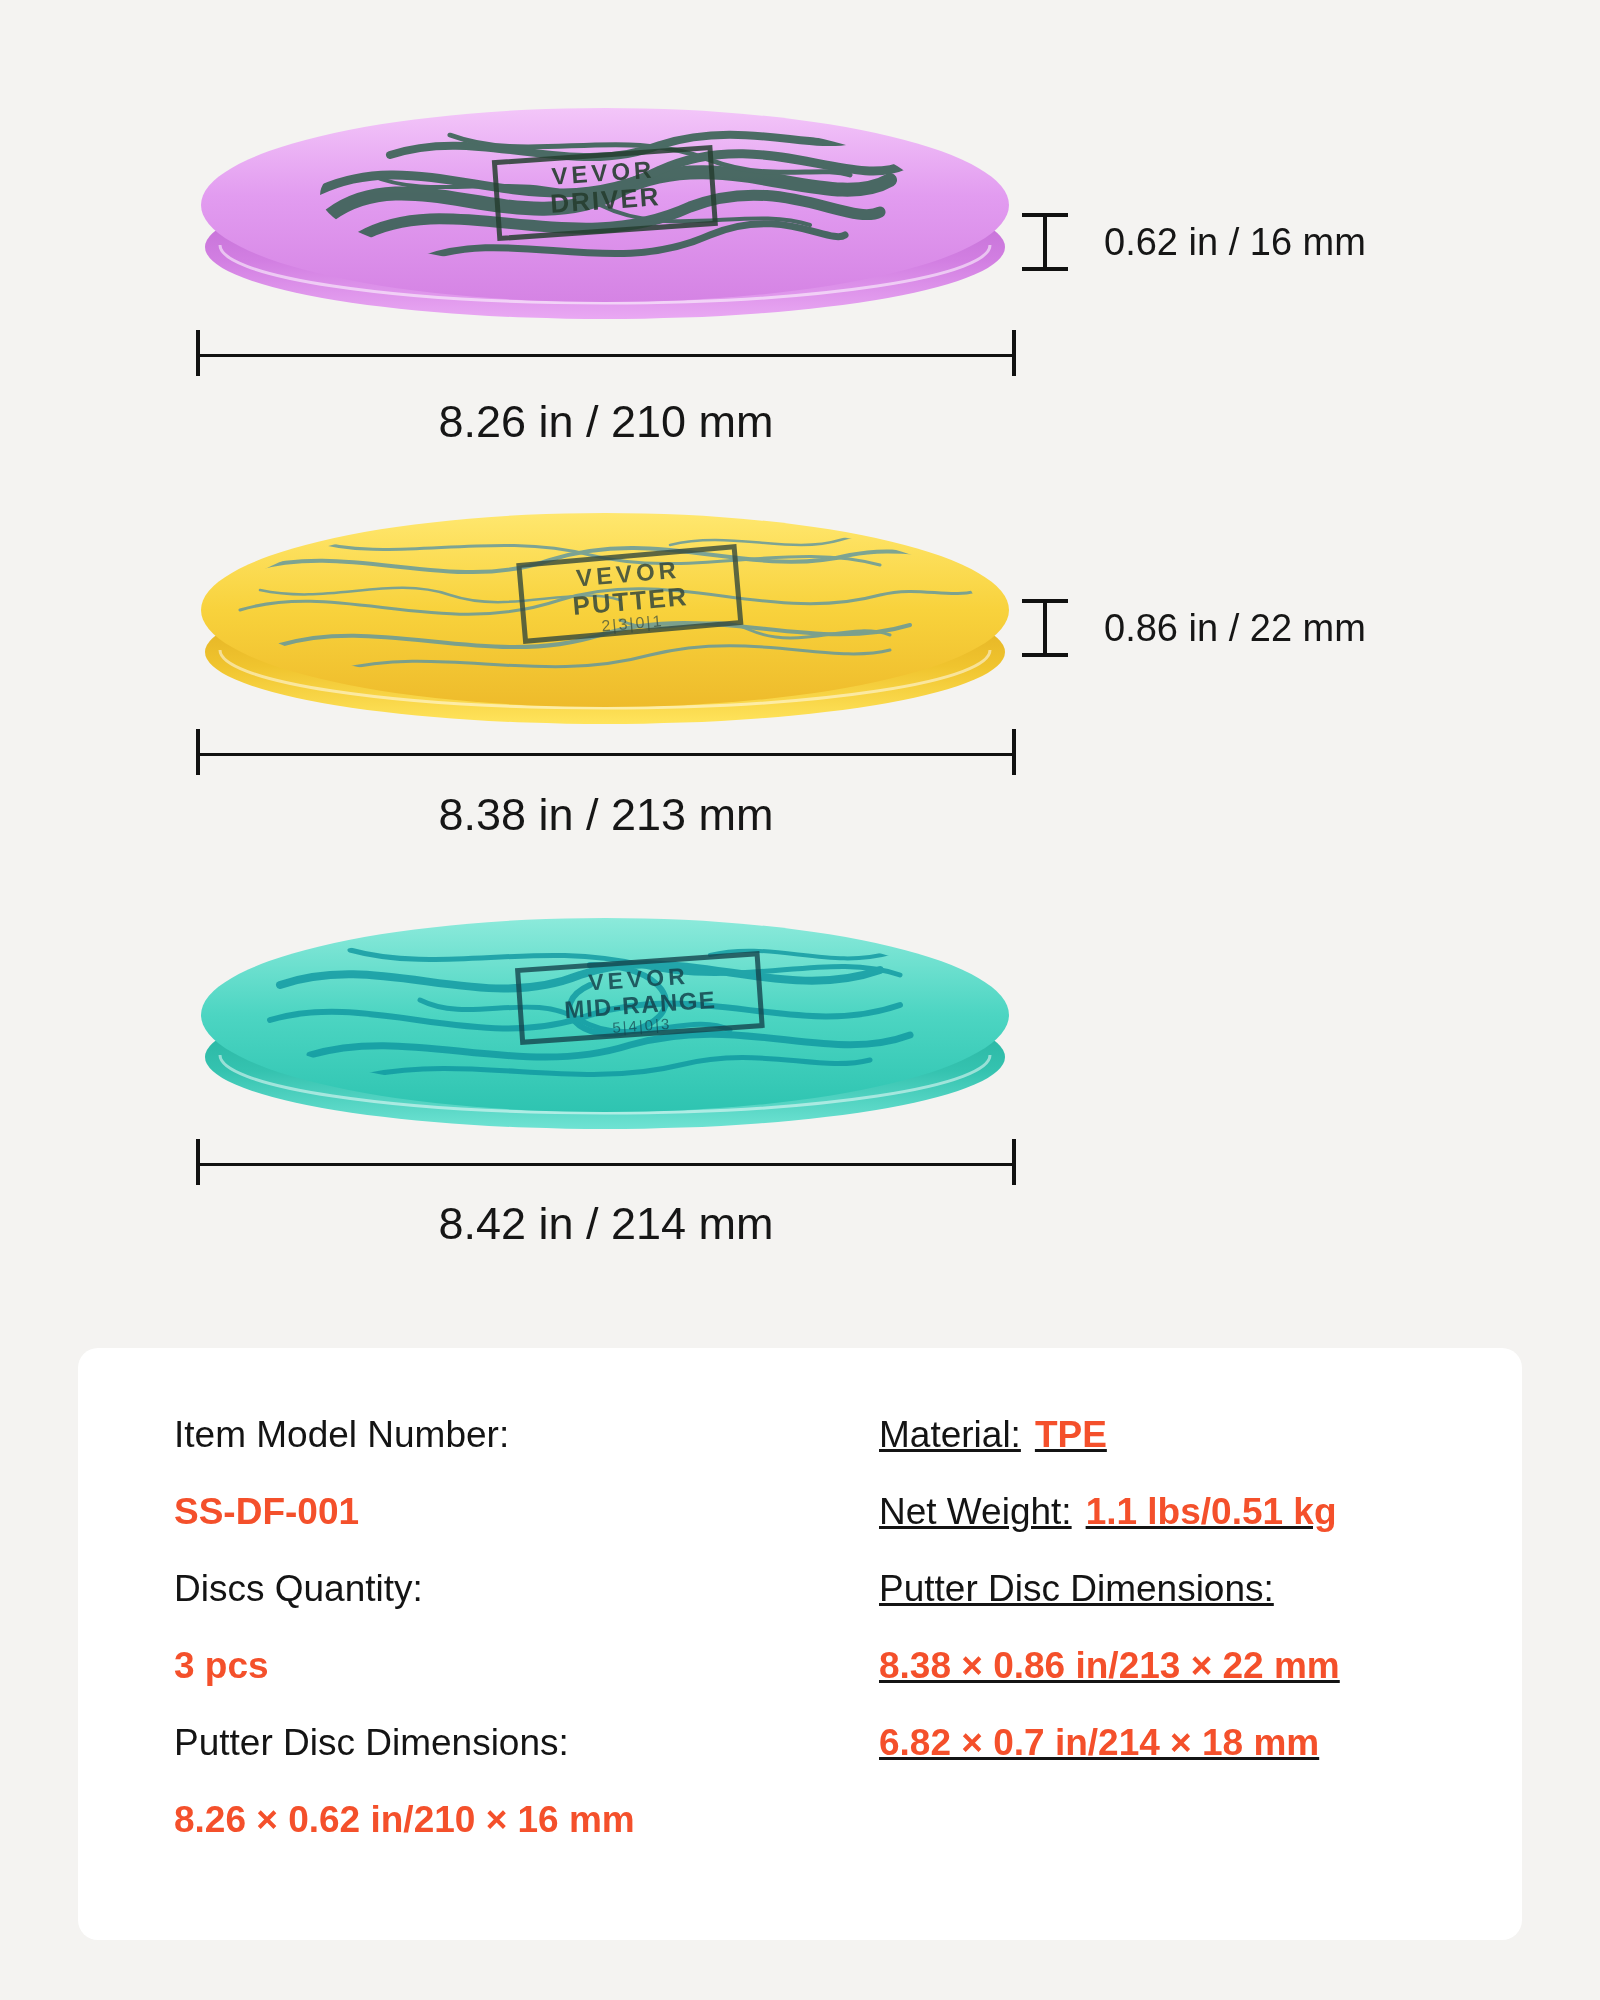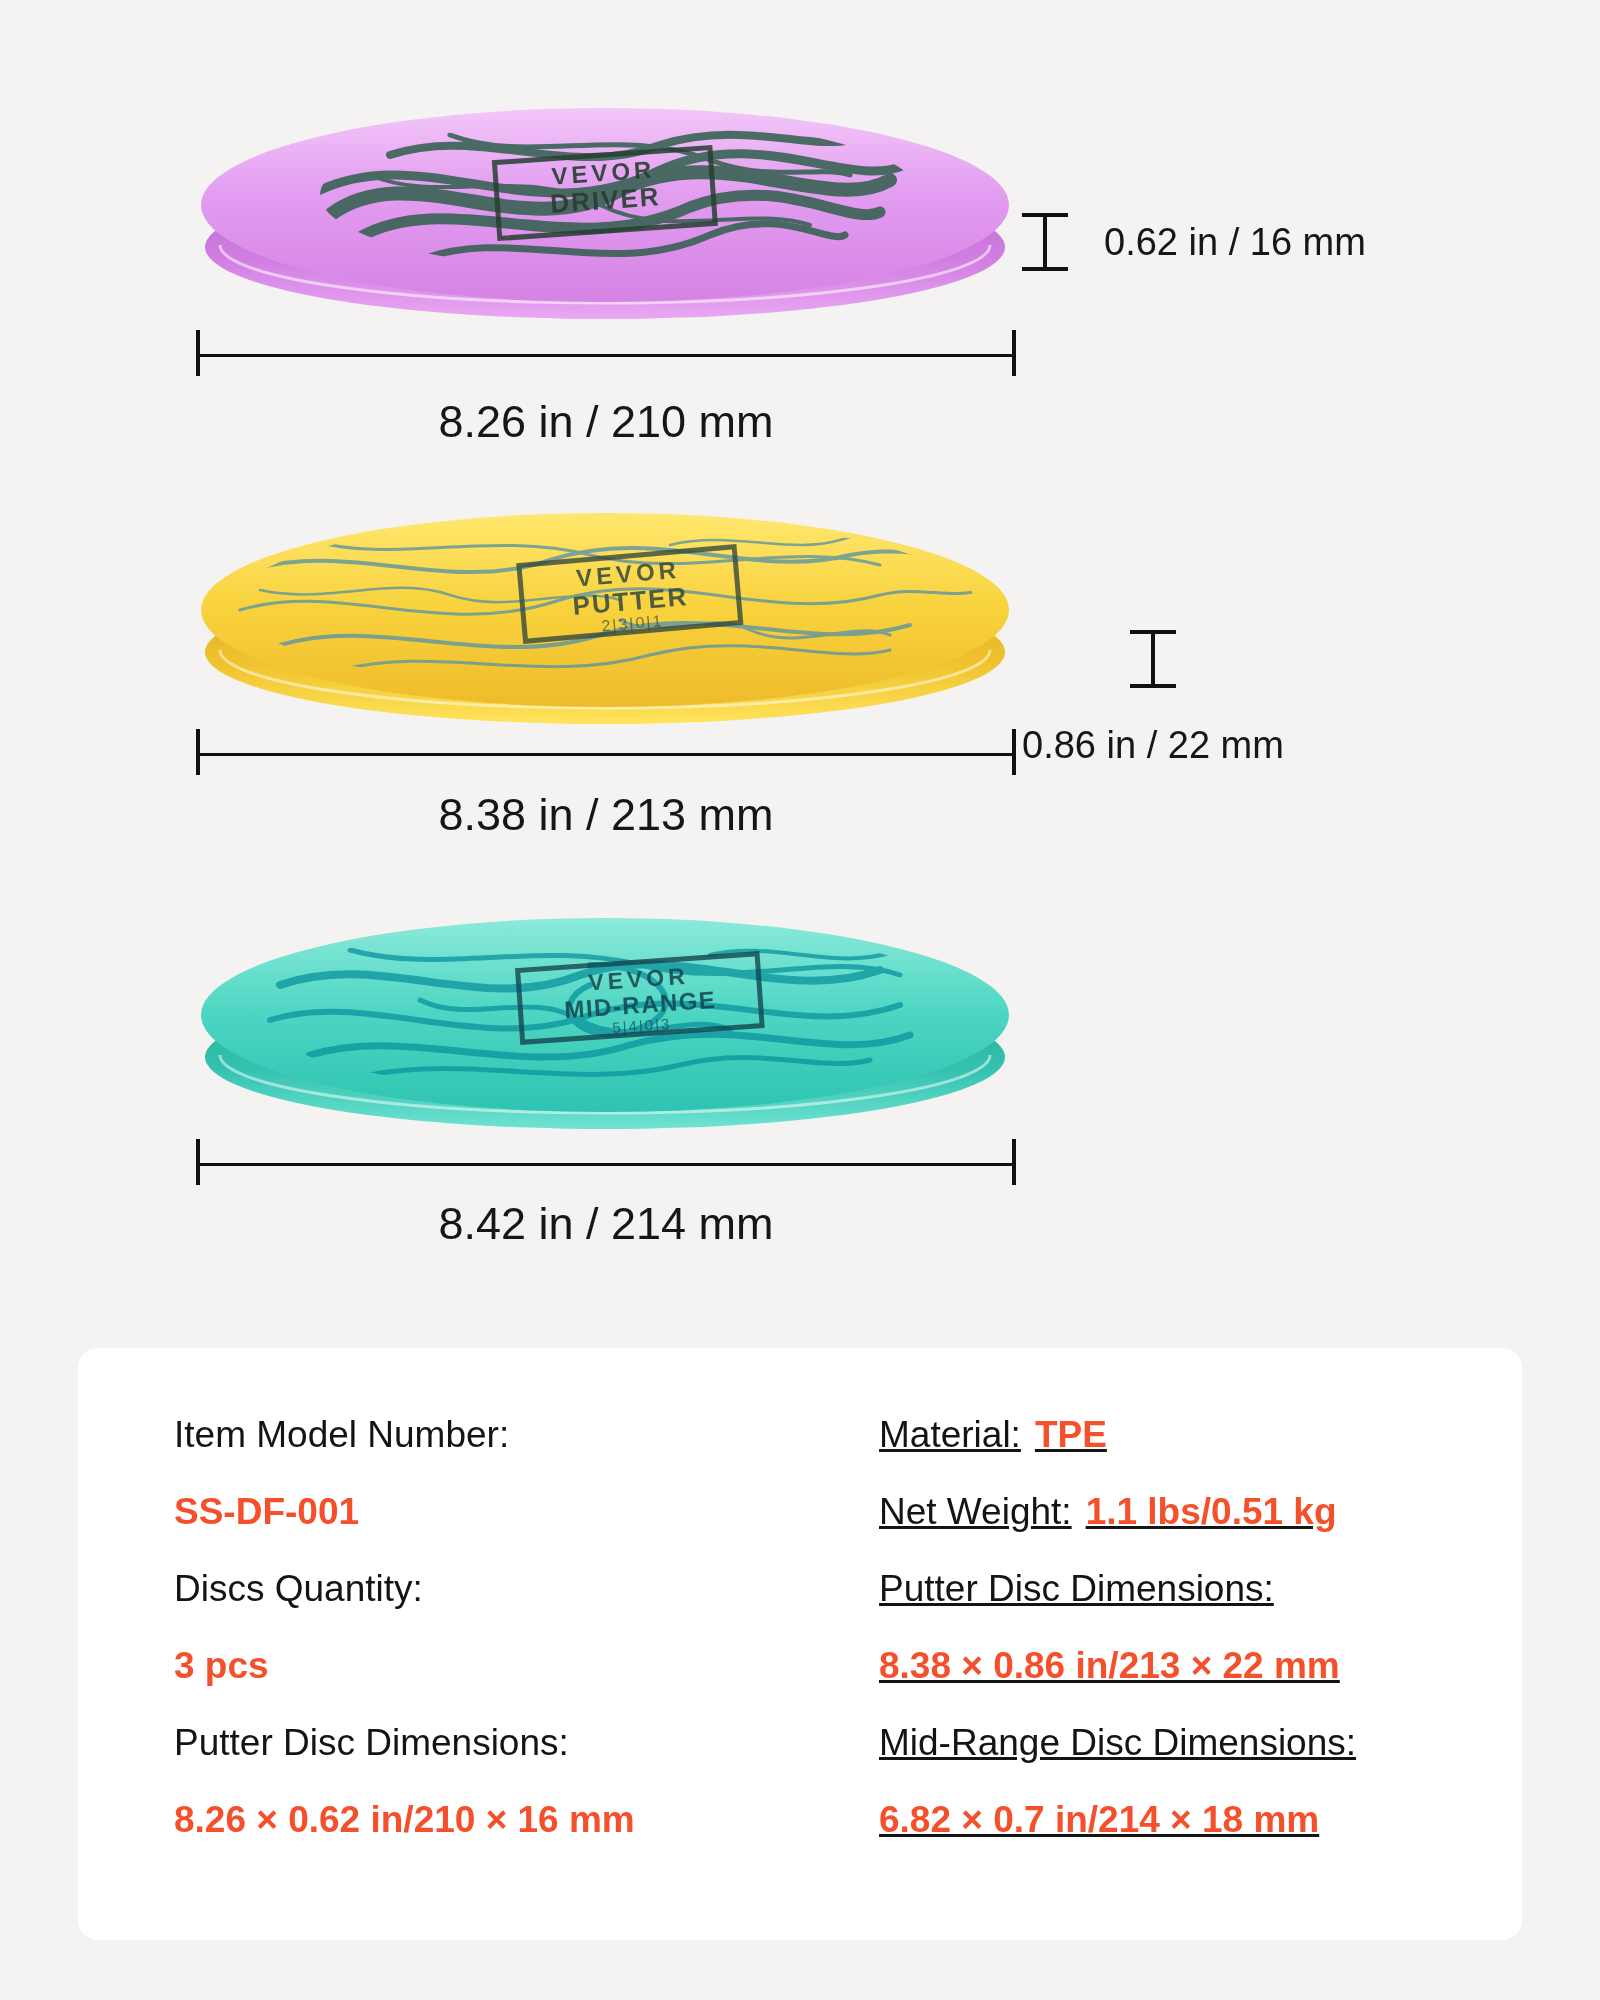--- a/index.html
+++ b/index.html
@@ -11,21 +11,21 @@
   }
   svg{display:block;}
   .disc-svg{position:absolute;left:190px;width:830px;height:240px;}
   .disc-driver{top:95px;}
   .disc-putter{top:500px;}
   .disc-mid{top:905px;}
 
   
   .h-ann{position:absolute;left:1022px;display:flex;align-items:center;gap:36px;height:60px;}
   .h-ann-driver{top:212px;}
-  .h-ann-putter{top:630px;flex-direction:column;}
+  .h-ann-putter{top:598px;}
   .h-ann-mid{top:1002px;}
   .h-text{font-size:38px;font-weight:500;color:#161616;white-space:nowrap;}
   .ibeam{position:relative;width:46px;height:58px;flex:0 0 auto;}
   .ibeam .bar{position:absolute;left:0;width:46px;height:4px;background:#111;}
   .ibeam .bar.top{top:0;}
   .ibeam .bar.bot{bottom:0;}
   .ibeam .stem{position:absolute;left:21px;top:0;width:4px;height:58px;background:#111;}
 
   
   .dim-line{position:absolute;left:196px;width:820px;height:46px;}
@@ -233,21 +233,18 @@
         <span class="spec-label">Net Weight:</span>
         <span class="spec-value">1.1 lbs/0.51 kg</span>
       </div>
       <div class="spec-line">
         <span class="spec-label">Putter Disc Dimensions:</span>
       </div>
       <div class="spec-line">
         <span class="spec-value">8.38 × 0.86 in/213 × 22 mm</span>
       </div>
       <div class="spec-line">
-        <span class="spec-label">Mid-Range Disc Dimensions:</span>
-      </div>
-      <div class="spec-line">
         <span class="spec-value">6.82 × 0.7 in/214 × 18 mm</span>
       </div>
     </div>
   </div>
 
 </div>
 
 </body></html>

